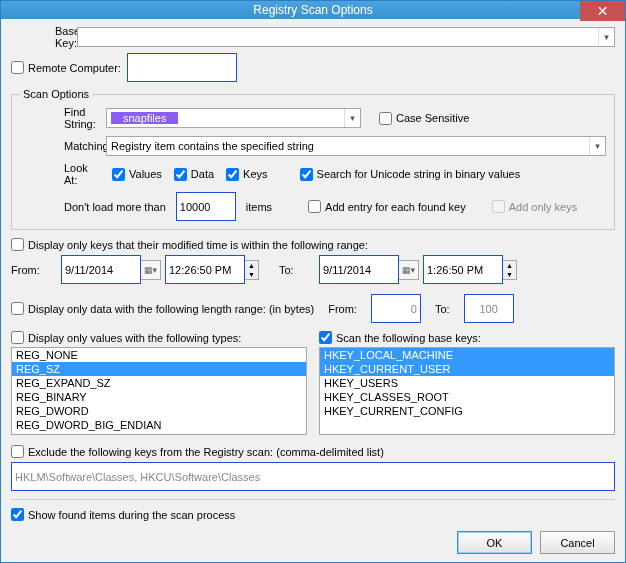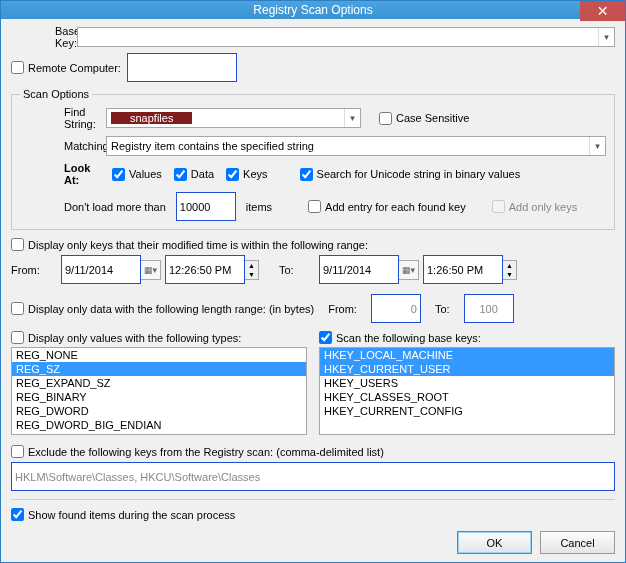--- a/index.html
+++ b/index.html
@@ -68,23 +68,23 @@
   padding: 6px 8px 8px 8px;
   margin-top: 2px;
 }
 fieldset.group legend { padding: 0 3px; }
 .find-input {
   width: 255px;
   background: #fff;
 }
 .find-input .sel {
   display: inline-block;
-  background: #7f1d1d;
+  background: #8b5cf6;
   color: #fff;
-  padding: 0 19px;
+  padding: 0 12px;
 }
 .combo {
   display: flex;
   align-items: center;
   border: 1px solid #a7a7a7;
   background: #fff;
   height: 20px;
 }
 .combo .txt { flex: 1; padding: 0 4px; white-space: nowrap; overflow: hidden; }
 .combo .arrow {
@@ -182,21 +182,21 @@
 
       <div class="row" style="margin-bottom:6px;">
         <span class="label" style="width:80px;">Matching:</span>
         <div class="combo" style="flex:1;">
           <span class="txt">Registry item contains the specified string</span>
           <span class="arrow">▾</span>
         </div>
       </div>
 
       <div class="row small-gap" style="margin-bottom:6px;">
-        <span class="label" style="width:80px;font-weight:bold;">Look At:</span>
+        <span class="label" style="width:80px;">Look At:</span>
         <label class="cb">
             <input type="checkbox" checked="" style="">
             <span>Values</span>
           </label>
         <label class="cb">
             <input type="checkbox" checked="" style="">
             <span>Data</span>
           </label>
         <label class="cb">
             <input type="checkbox" checked="" style="">

